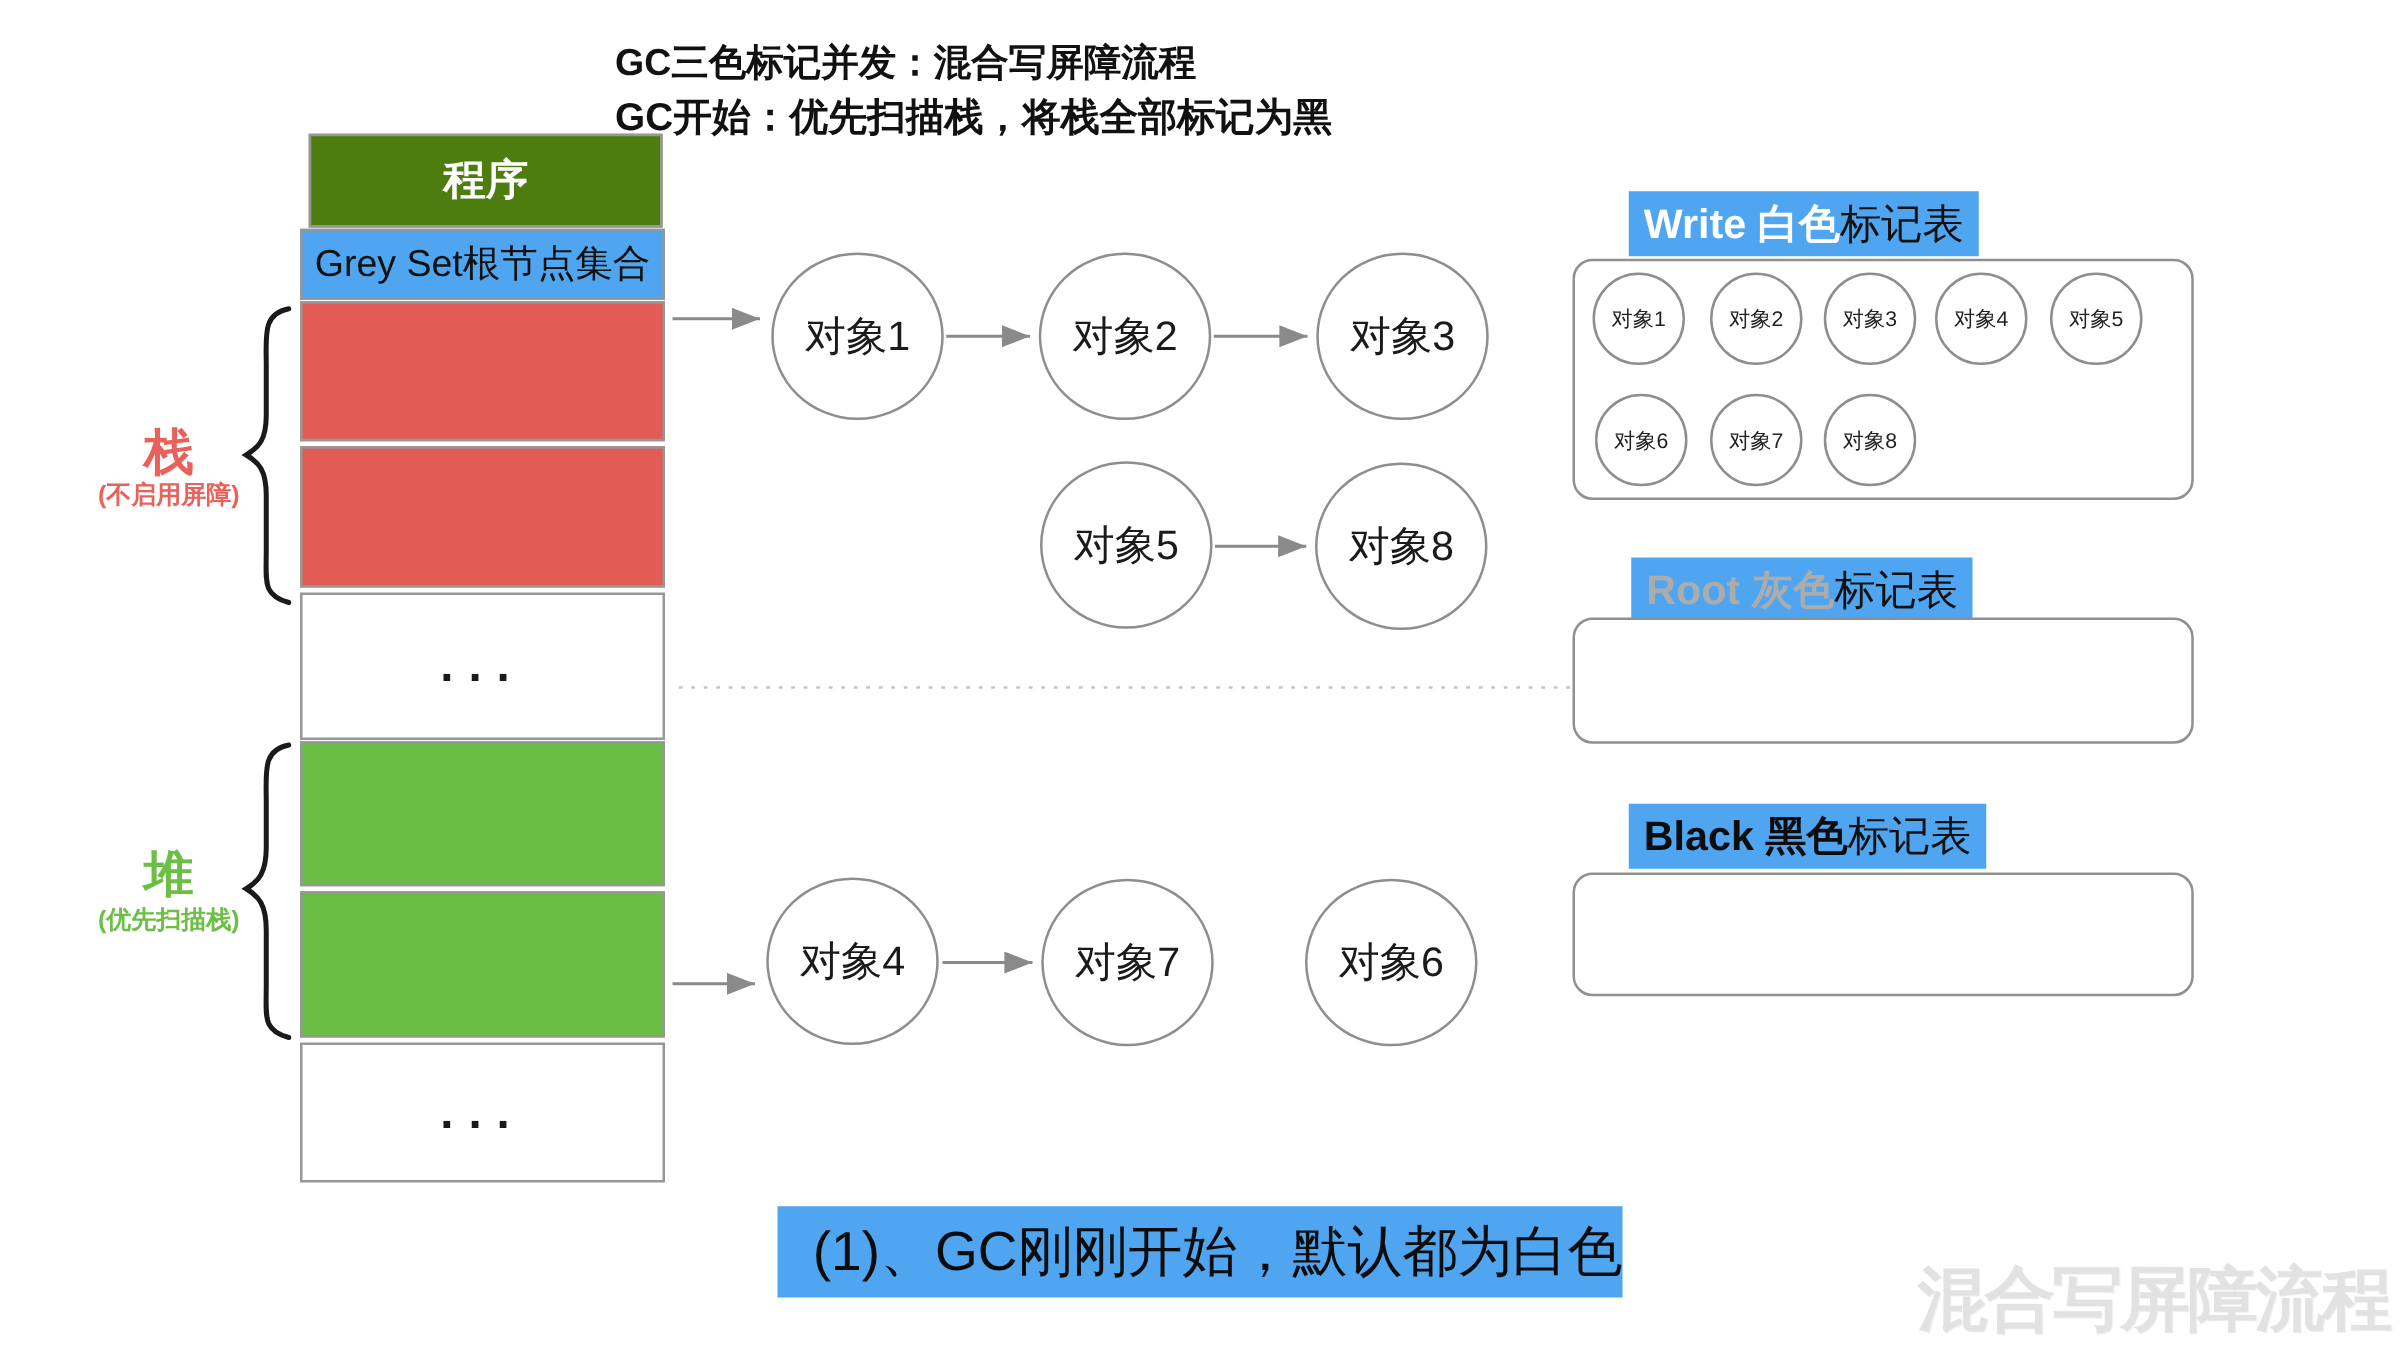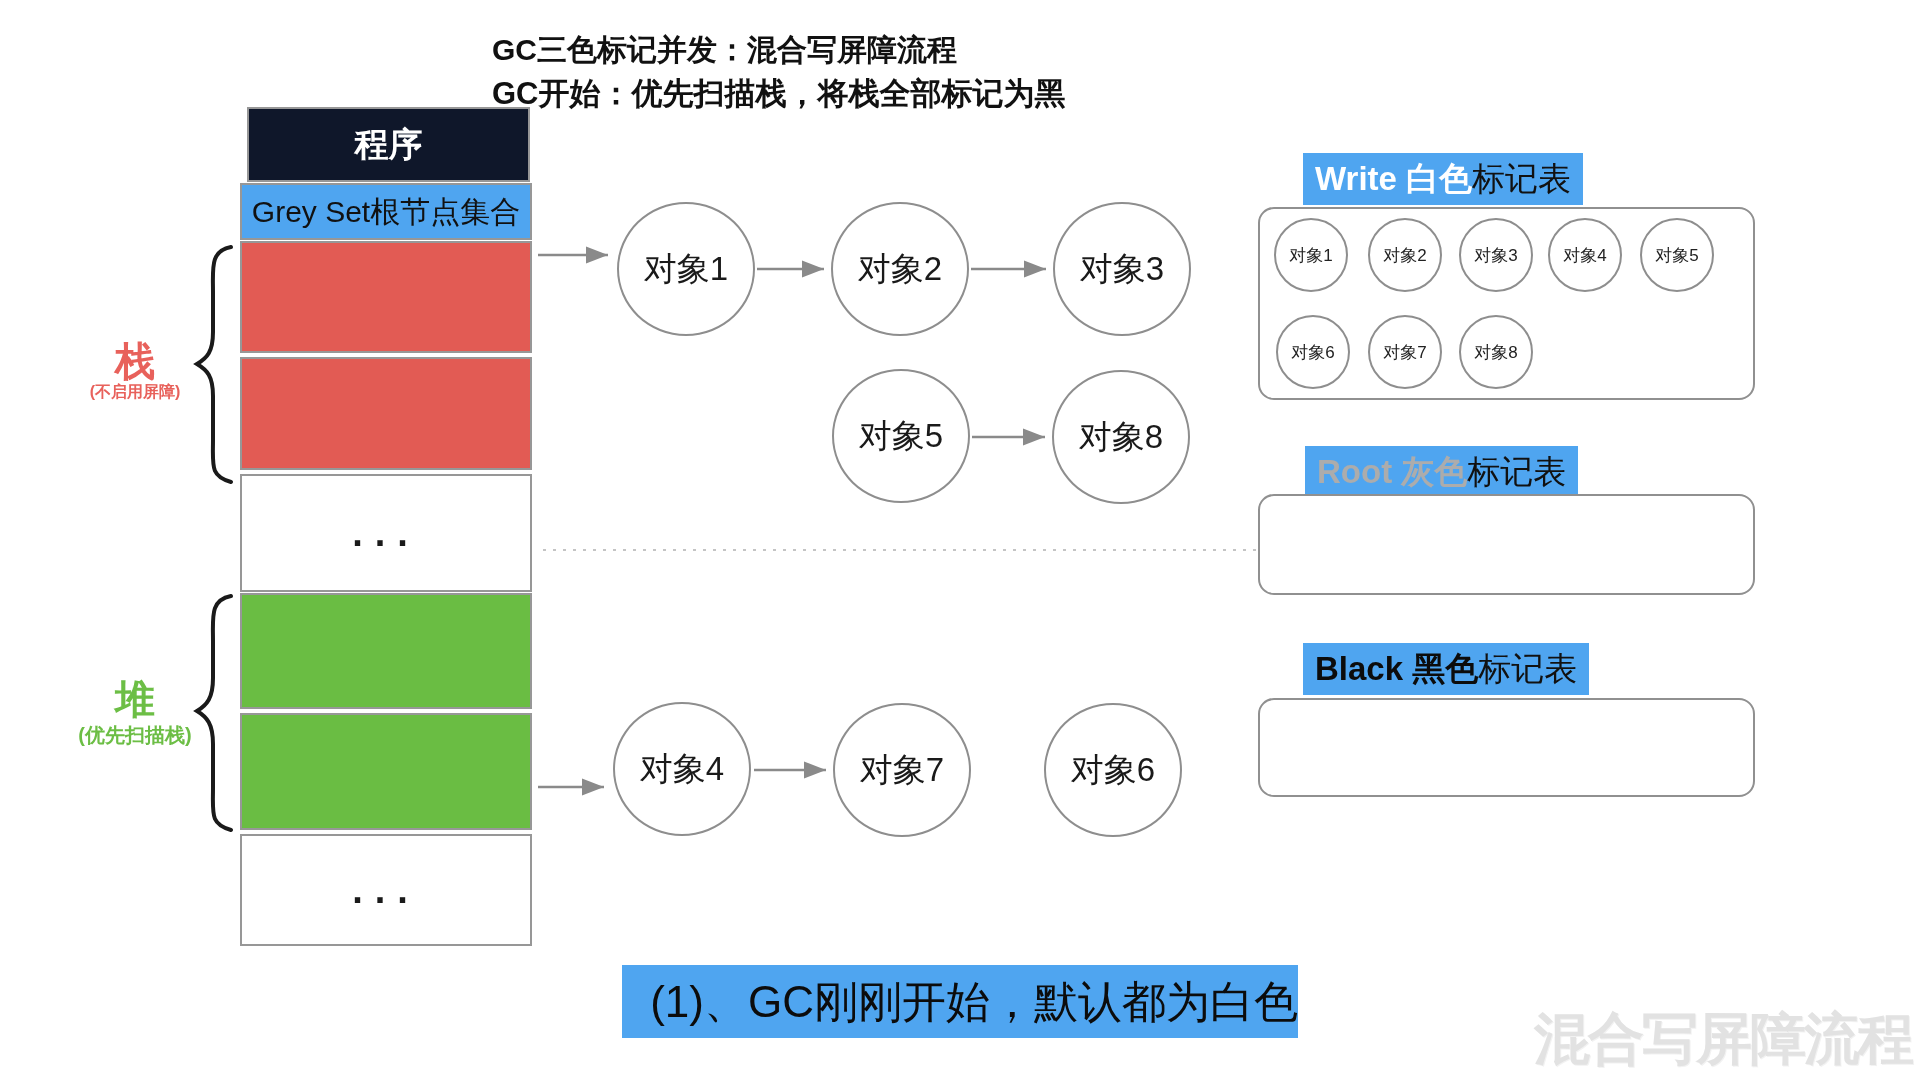--- a/index.html
+++ b/index.html
@@ -6,37 +6,37 @@
   body{font-family:"Liberation Sans","DejaVu Sans",sans-serif;}
   #canvas{position:relative;width:1920px;height:1080px;background:#ffffff;overflow:hidden;}
 
   
   .title-line{position:absolute;left:492px;width:920px;text-align:left;color:#111;font-weight:bold;}
   .title-l1{top:30px;font-size:30px;}
   .title-l2{top:60px;font-size:31px;margin-top:13px;}
 
   
   .seg{position:absolute;left:240px;width:292px;border:2px solid #979797;box-sizing:border-box;}
-  .seg-program{left:247px;top:107px;width:283px;height:75px;background:#0f172a;
+  .seg-program{left:247px;top:107px;width:283px;height:75px;background:#4d7c0f;
     color:#fff;font-size:34px;font-weight:bold;text-align:center;line-height:71px;}
   .seg-rootset{top:183px;height:57px;background:#4FA5F0;color:#111;font-size:30px;
     text-align:center;line-height:53px;}
   .seg-red1{top:241px;height:112px;background:#E25B54;}
   .seg-red2{top:357px;height:113px;background:#E25B54;}
   .seg-white1{top:474px;height:118px;background:#fff;}
   .seg-green1{top:593px;height:116px;background:#6ABD43;}
   .seg-green2{top:713px;height:117px;background:#6ABD43;}
   .seg-white2{top:834px;height:112px;background:#fff;}
   .dots{color:#1a1a1a;font-size:38px;font-weight:bold;text-align:center;letter-spacing:12px;
     line-height:100%;display:flex;align-items:center;justify-content:center;height:100%;}
 
   
   .side-label{position:absolute;left:45px;width:180px;text-align:center;font-weight:bold;}
   .stack-main{top:334px;font-size:40px;color:#E8615B;}
-  .stack-sub{top:382px;font-size:16px;color:#E8615B;}
+  .stack-sub{top:382px;font-size:20px;color:#E8615B;}
   .heap-main{top:672px;font-size:40px;color:#6CBE45;}
   .heap-sub{top:722px;font-size:20px;color:#6CBE45;}
 
   
   .node{position:absolute;width:138px;height:134px;border:2.5px solid #8E8E8E;border-radius:50%;
     background:#fff;box-sizing:border-box;display:flex;align-items:center;justify-content:center;
     font-size:33px;color:#1a1a1a;}
   .n1{left:617px;top:202px;} .n2{left:831px;top:202px;} .n3{left:1053px;top:202px;}
   .n5{left:832px;top:369px;} .n8{left:1052px;top:370px;}
   .n4{left:613px;top:702px;} .n7{left:833px;top:703px;} .n6{left:1044px;top:703px;}

